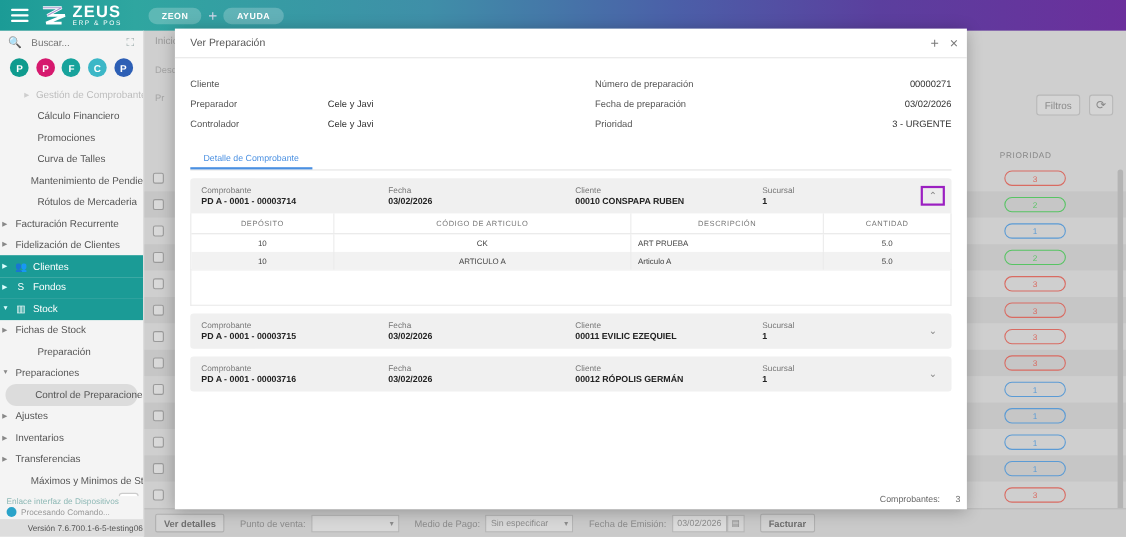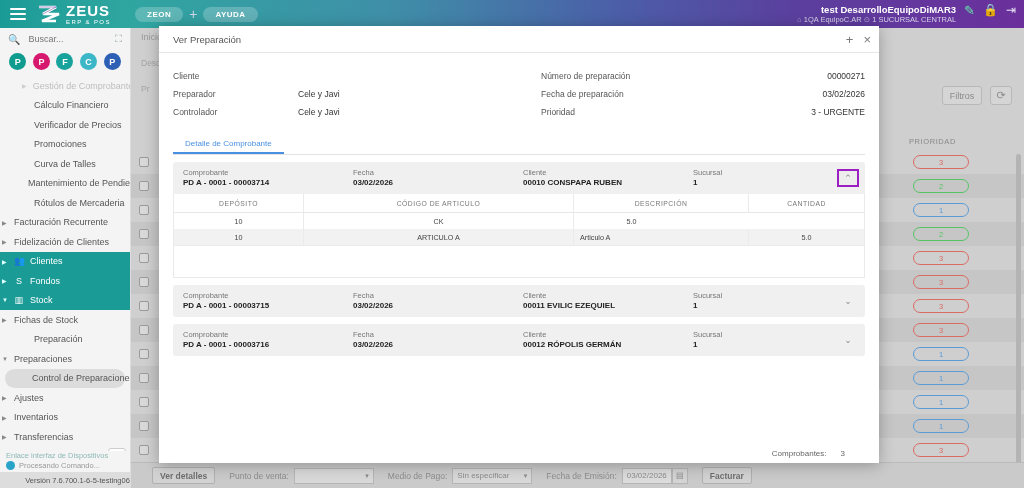--- a/index.html
+++ b/index.html
@@ -105,21 +105,21 @@
   .pbadge { position: absolute; right: 55px; width: 56px; height: 14px; border-radius: 8px;
             border: 1px solid #999; display: flex; align-items: center; justify-content: center;
             font-size: 7.5px; }
   .bg-scroll { position: absolute; right: 3px; top: 126px; width: 5px; height: 330px;
                background: #b4b4b4; border-radius: 3px; }
 
   
   .bg-bottom {
     position: absolute; bottom: 0; left: 131px; width: 893px; height: 26px;
     background: #cacaca; border-top: 1px solid #bbb; display: flex; align-items: center;
-    padding-left: 21px; gap: 0px; font-size: 8.5px; color: #8c8c8c;
+    padding-left: 10px; gap: 0px; font-size: 8.5px; color: #8c8c8c;
   }
   .bb-btn { border: 1px solid #b0b0b0; background: #d2d2d2; color: #6f6f6f; font-weight: bold;
             font-size: 8.5px; height: 17px; padding: 0 7px; display: flex; align-items: center;
             border-radius: 2px; cursor: pointer; }
   .bb-lbl { margin: 0 5px 0 14px; }
   .bb-sel { border: 1px solid #b5b5b5; background: #d8d8d8; height: 16px; width: 80px; display: flex;
             align-items: center; padding: 0 4px; font-size: 8px; color: #8b8b8b; position: relative; }
   .bb-sel .cv { position: absolute; right: 4px; font-size: 7px; }
   .bb-in { border: 1px solid #b5b5b5; background: #dcdcdc; height: 16px; width: 50px; display: flex;
            align-items: center; justify-content: center; font-size: 8px; color: #8b8b8b; }
@@ -171,21 +171,21 @@
   .d1 { width: 130px; text-align: center; border-right: 1px solid #ebebeb; height: 100%; display: flex;
         align-items: center; justify-content: center; }
   .d2 { width: 270px; text-align: right; border-right: 1px solid #ebebeb; height: 100%; display: flex;
         align-items: center; justify-content: center; }
   .d3 { width: 175px; padding-left: 6px; border-right: 1px solid #ebebeb; height: 100%; display: flex;
         align-items: center; }
   .d4 { width: 115px; text-align: center; height: 100%; display: flex; align-items: center; justify-content: center; }
   .acc-pad { height: 32px; background: #fff; border: 1px solid #eaeaea; border-top: none; }
 
   .modal-foot { height: 20px; display: flex; align-items: center; justify-content: flex-end;
-                padding-right: 34px; font-size: 8px; color: #666; gap: 14px; }
+                padding-right: 6px; font-size: 8px; color: #666; gap: 14px; }
 </style>
 </head>
 <body>
 
 <div id="app">
 
   <div class="topbar">
     <div class="topbar-left">
       <div class="burger">
         <span></span>
@@ -203,34 +203,20 @@
           <span class="zeus">ZEUS</span>
           <span class="erp">ERP &amp; POS</span>
         </div>
       </div>
     </div>
 
     <div class="chip">ZEON</div>
     <div class="plusbtn">+</div>
     <div class="chip">AYUDA</div>
 
-    <div class="topbar-right">
-      <div class="acct">
-        <div class="name">test DesarrolloEquipoDiMAR3</div>
-        <div class="sub">
-          <span class="dot">⌂</span>
-          <span>1QA EquipoC.AR</span>
-          <span class="dot">⊙</span>
-          <span>1 SUCURSAL CENTRAL</span>
-        </div>
-      </div>
-      <div class="ic-pen">✎</div>
-      <div class="ic-lock">🔒</div>
-      <div class="ic-exit">⇥</div>
-    </div>
   </div>
 
   <div class="bgpage">
     <div class="bg-crumb">Inicio</div>
     <div class="bg-sub">Desde</div>
     <div class="bg-sub2">Pr</div>
     <div class="bg-btn filtros">Filtros</div>
     <div class="bg-btn reload">⟳</div>
 
     <div class="bg-table">
@@ -333,24 +319,20 @@
         <div class="mi indent1" style="opacity: 0.35;">
           <span class="arrow">▶</span>
           <span class="mlabel">Gestión de Comprobantes</span>
         </div>
         <div class="mi indent1">
           <span class="arrow"></span>
           <span class="mlabel">Cálculo Financiero</span>
         </div>
         <div class="mi indent1">
           <span class="arrow"></span>
-          <span class="mlabel">Verificador de Precios</span>
-        </div>
-        <div class="mi indent1">
-          <span class="arrow"></span>
           <span class="mlabel">Promociones</span>
         </div>
         <div class="mi indent1">
           <span class="arrow"></span>
           <span class="mlabel">Curva de Talles</span>
         </div>
         <div class="mi indent1">
           <span class="arrow"></span>
           <span class="mlabel">Mantenimiento de Pendientes</span>
         </div>
@@ -495,20 +477,21 @@
             <div class="acc-body">
               <div class="dt-head">
                 <div class="d1">DEPÓSITO</div>
                 <div class="d2">CÓDIGO DE ARTICULO</div>
                 <div class="d3" style="justify-content: center; padding-left: 0px;">DESCRIPCIÓN</div>
                 <div class="d4">CANTIDAD</div>
               </div>
               <div class="dt-row">
                 <div class="d1">10</div>
                 <div class="d2">CK</div>
+                <div class="d3">ART PRUEBA</div>
                 <div class="d4">5.0</div>
               </div>
               <div class="dt-row alt">
                 <div class="d1">10</div>
                 <div class="d2">ARTICULO A</div>
                 <div class="d3">Articulo A</div>
                 <div class="d4">5.0</div>
               </div>
             </div>
             <div class="acc-pad"></div>

